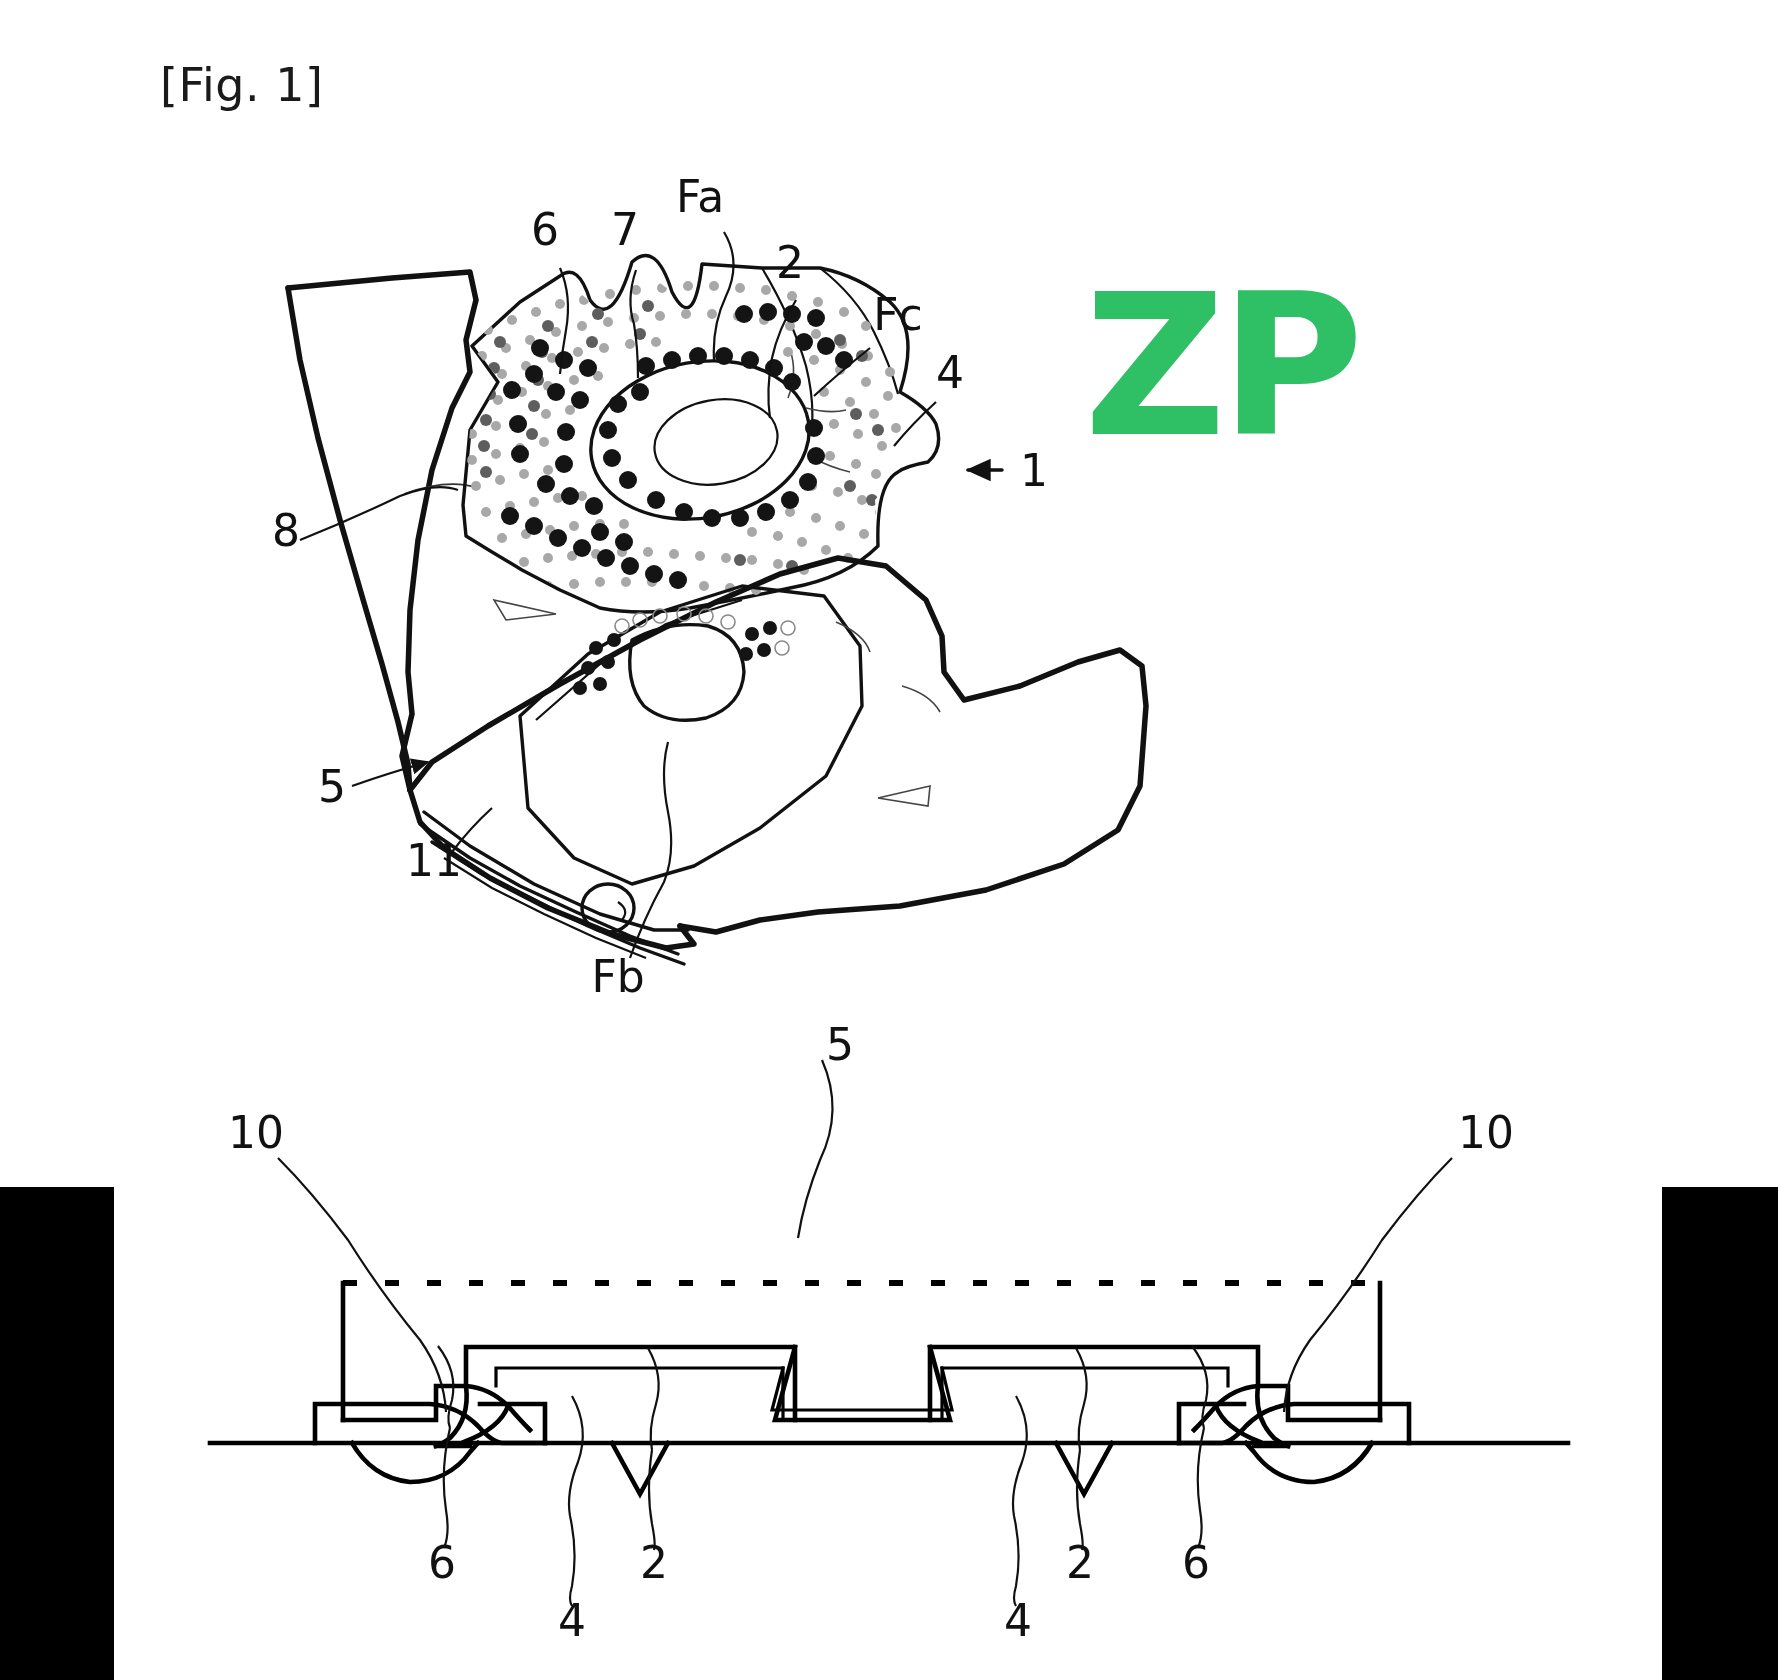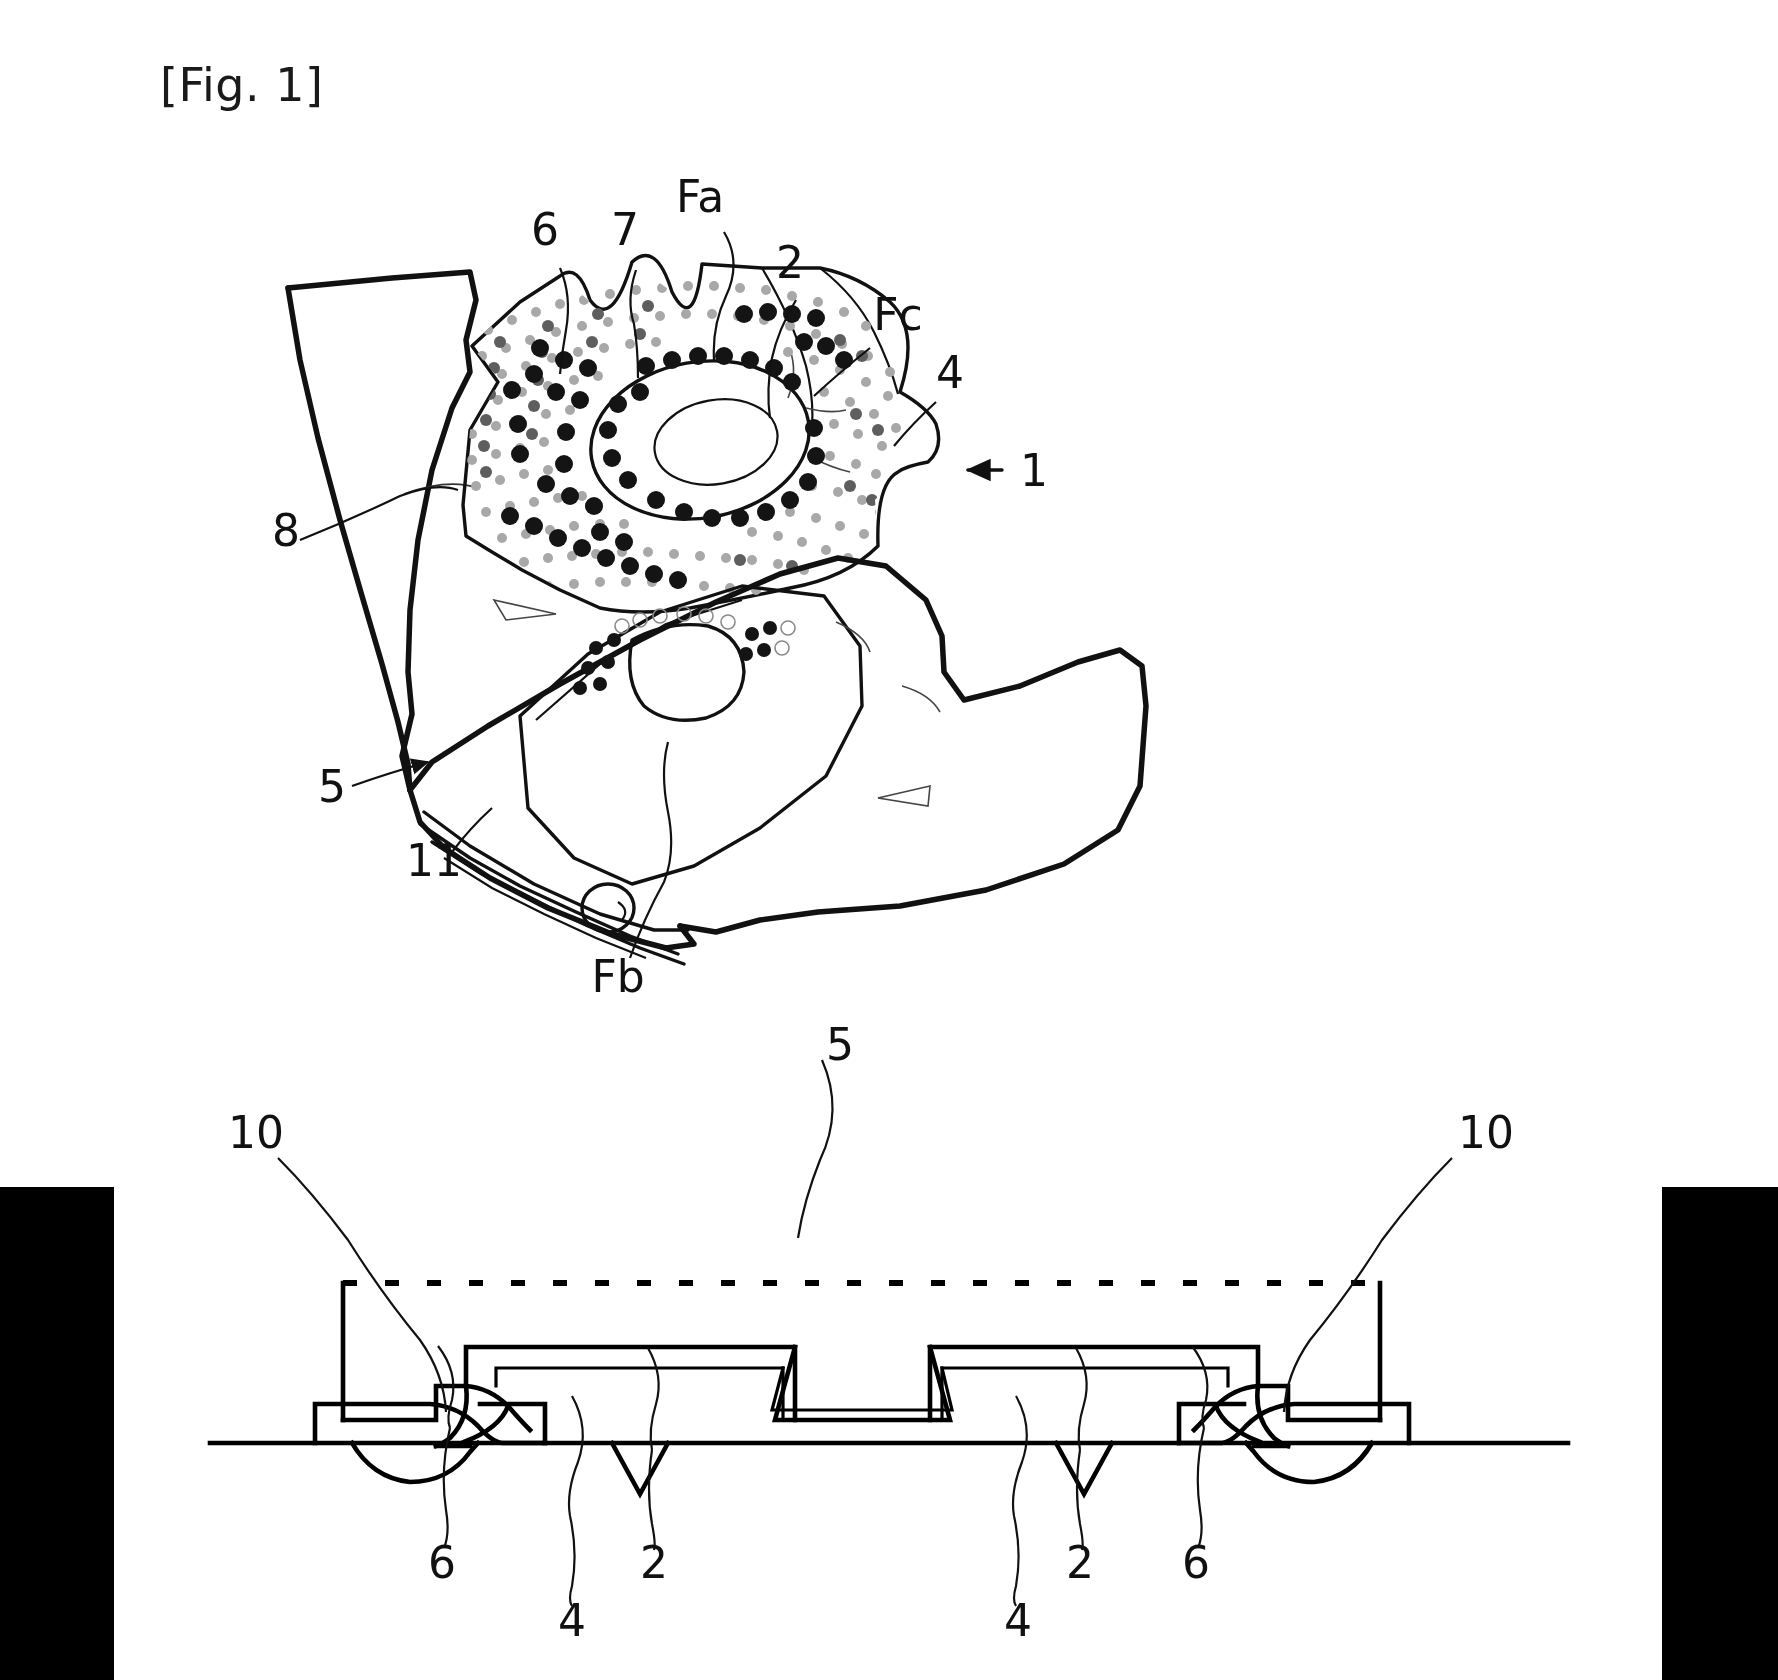--- a/index.html
+++ b/index.html
@@ -78,20 +78,21 @@
   .dot-lite { fill: #a8a8a8; }
   .dot-o    { fill: none; stroke: #8a8a8a; stroke-width: 1.6; }
 </style>
 </head>
 <body>
 
 <div id="page">
 
   <div class="fig-title">[Fig. 1]</div>
 
+  <div class="zp-logo">ZP</div>
 
   <div class="blackbar" id="blackbar-left"></div>
   <div class="blackbar" id="blackbar-right"></div>
 
   <svg class="layer" viewBox="0 0 1778 1680">
 
     <defs>
       <marker id="arrowFilled" viewBox="0 0 12 12" refX="10" refY="6" markerWidth="9" markerHeight="9" orient="auto-start-reverse">
         <path d="M0,1 L11,6 L0,11 z" fill="#111111"></path>
       </marker>

